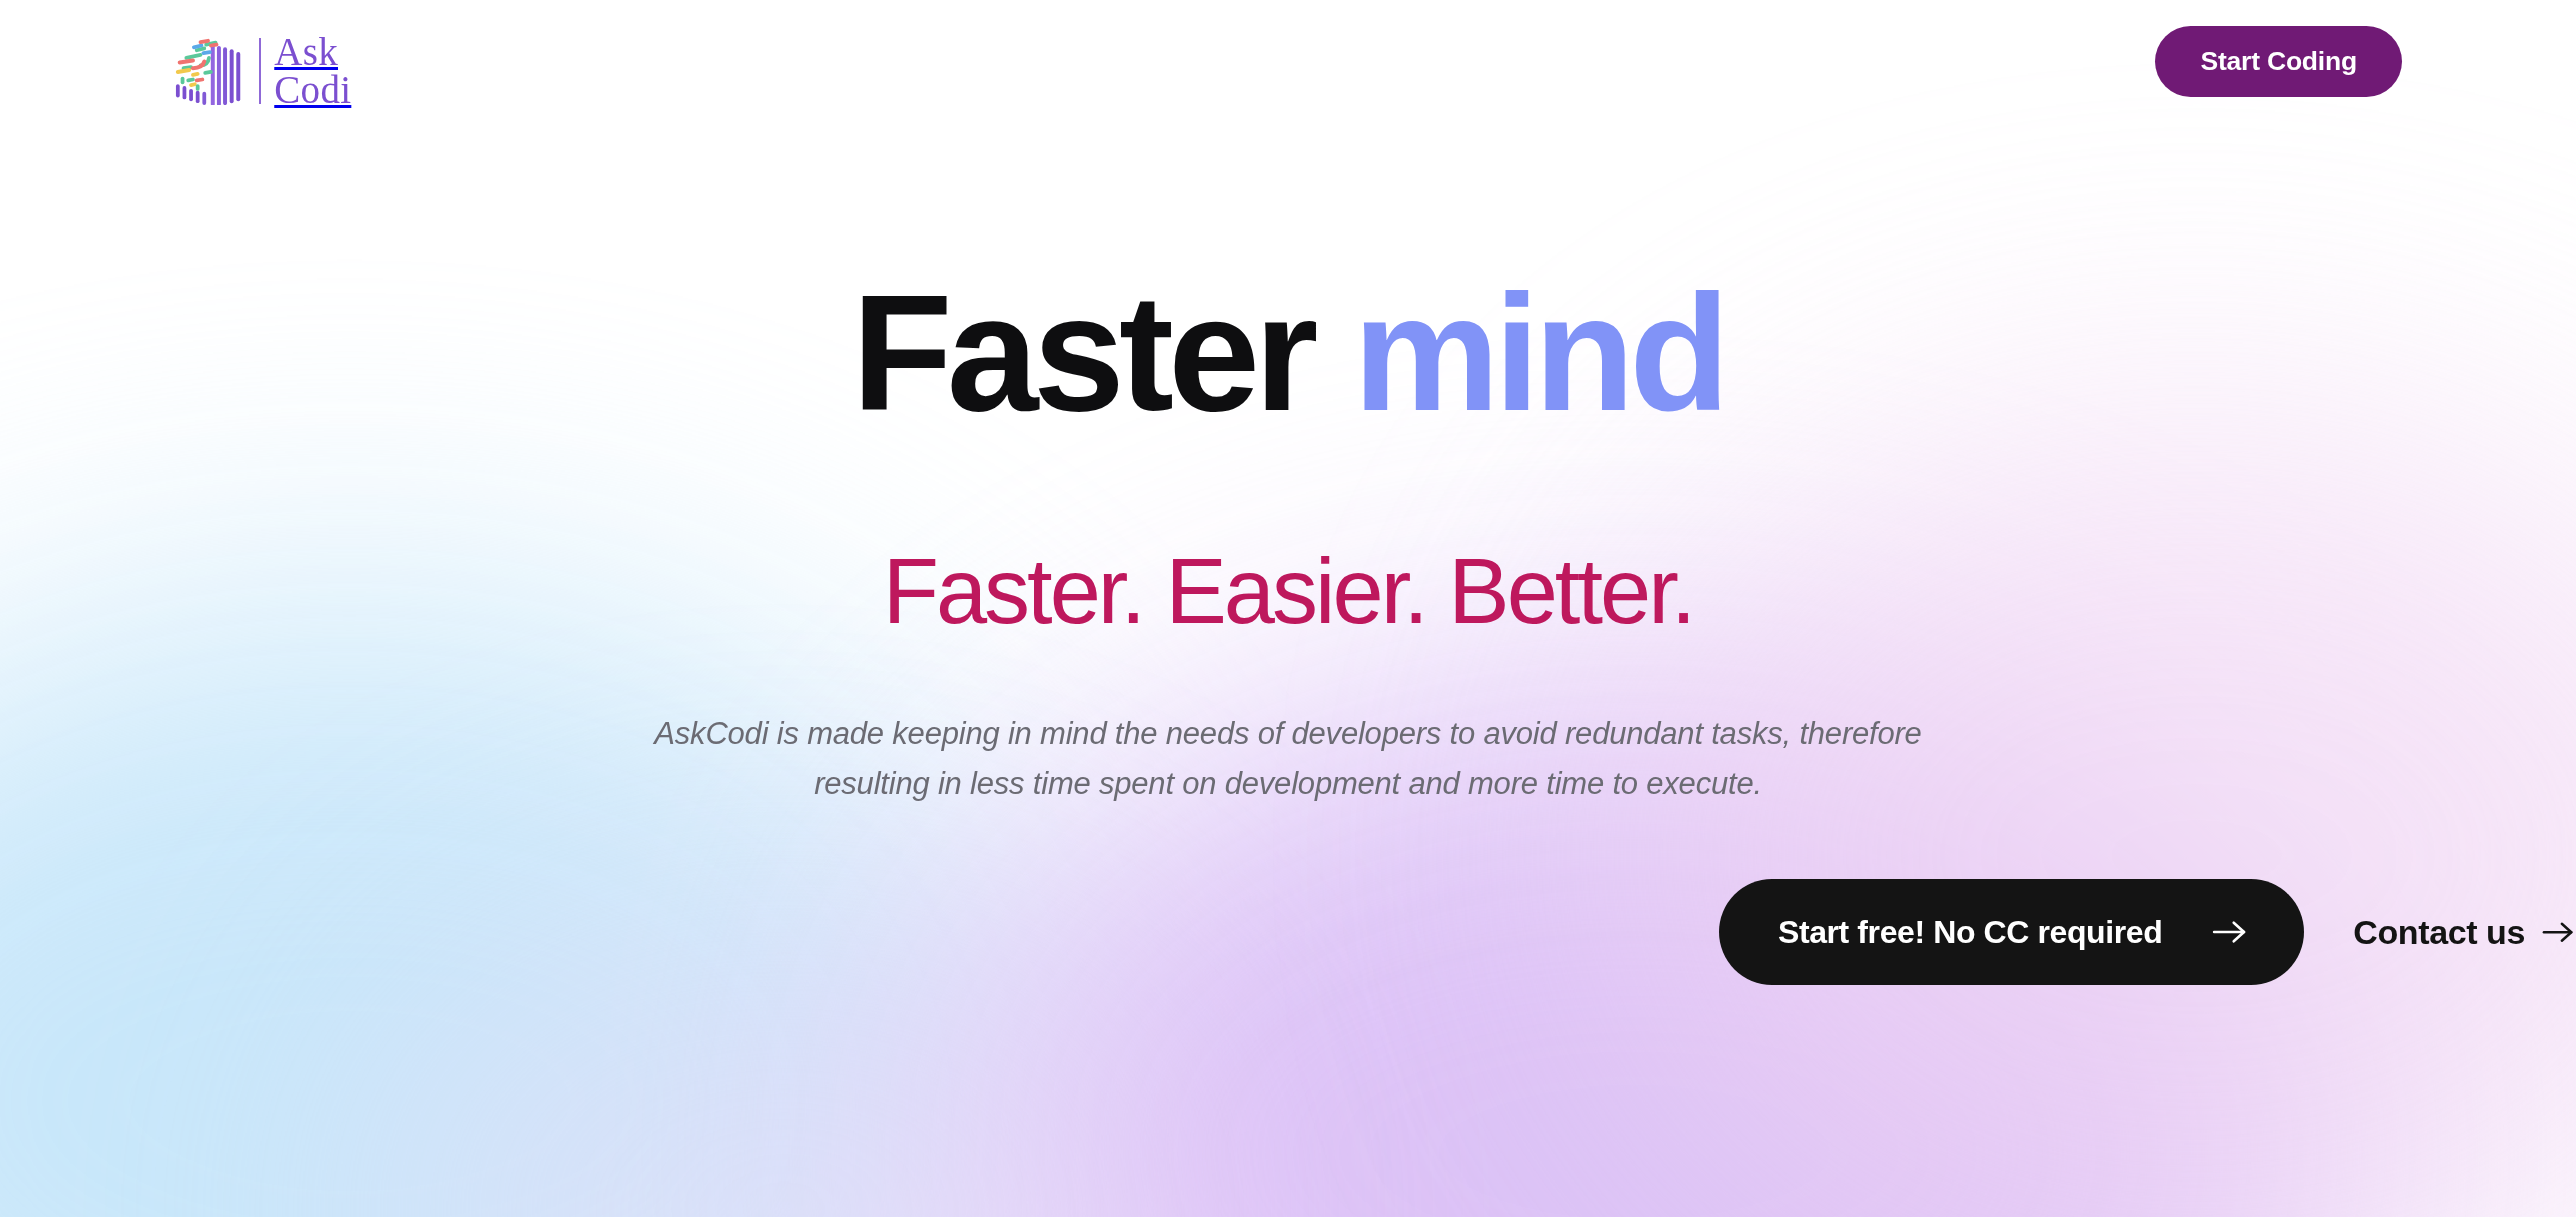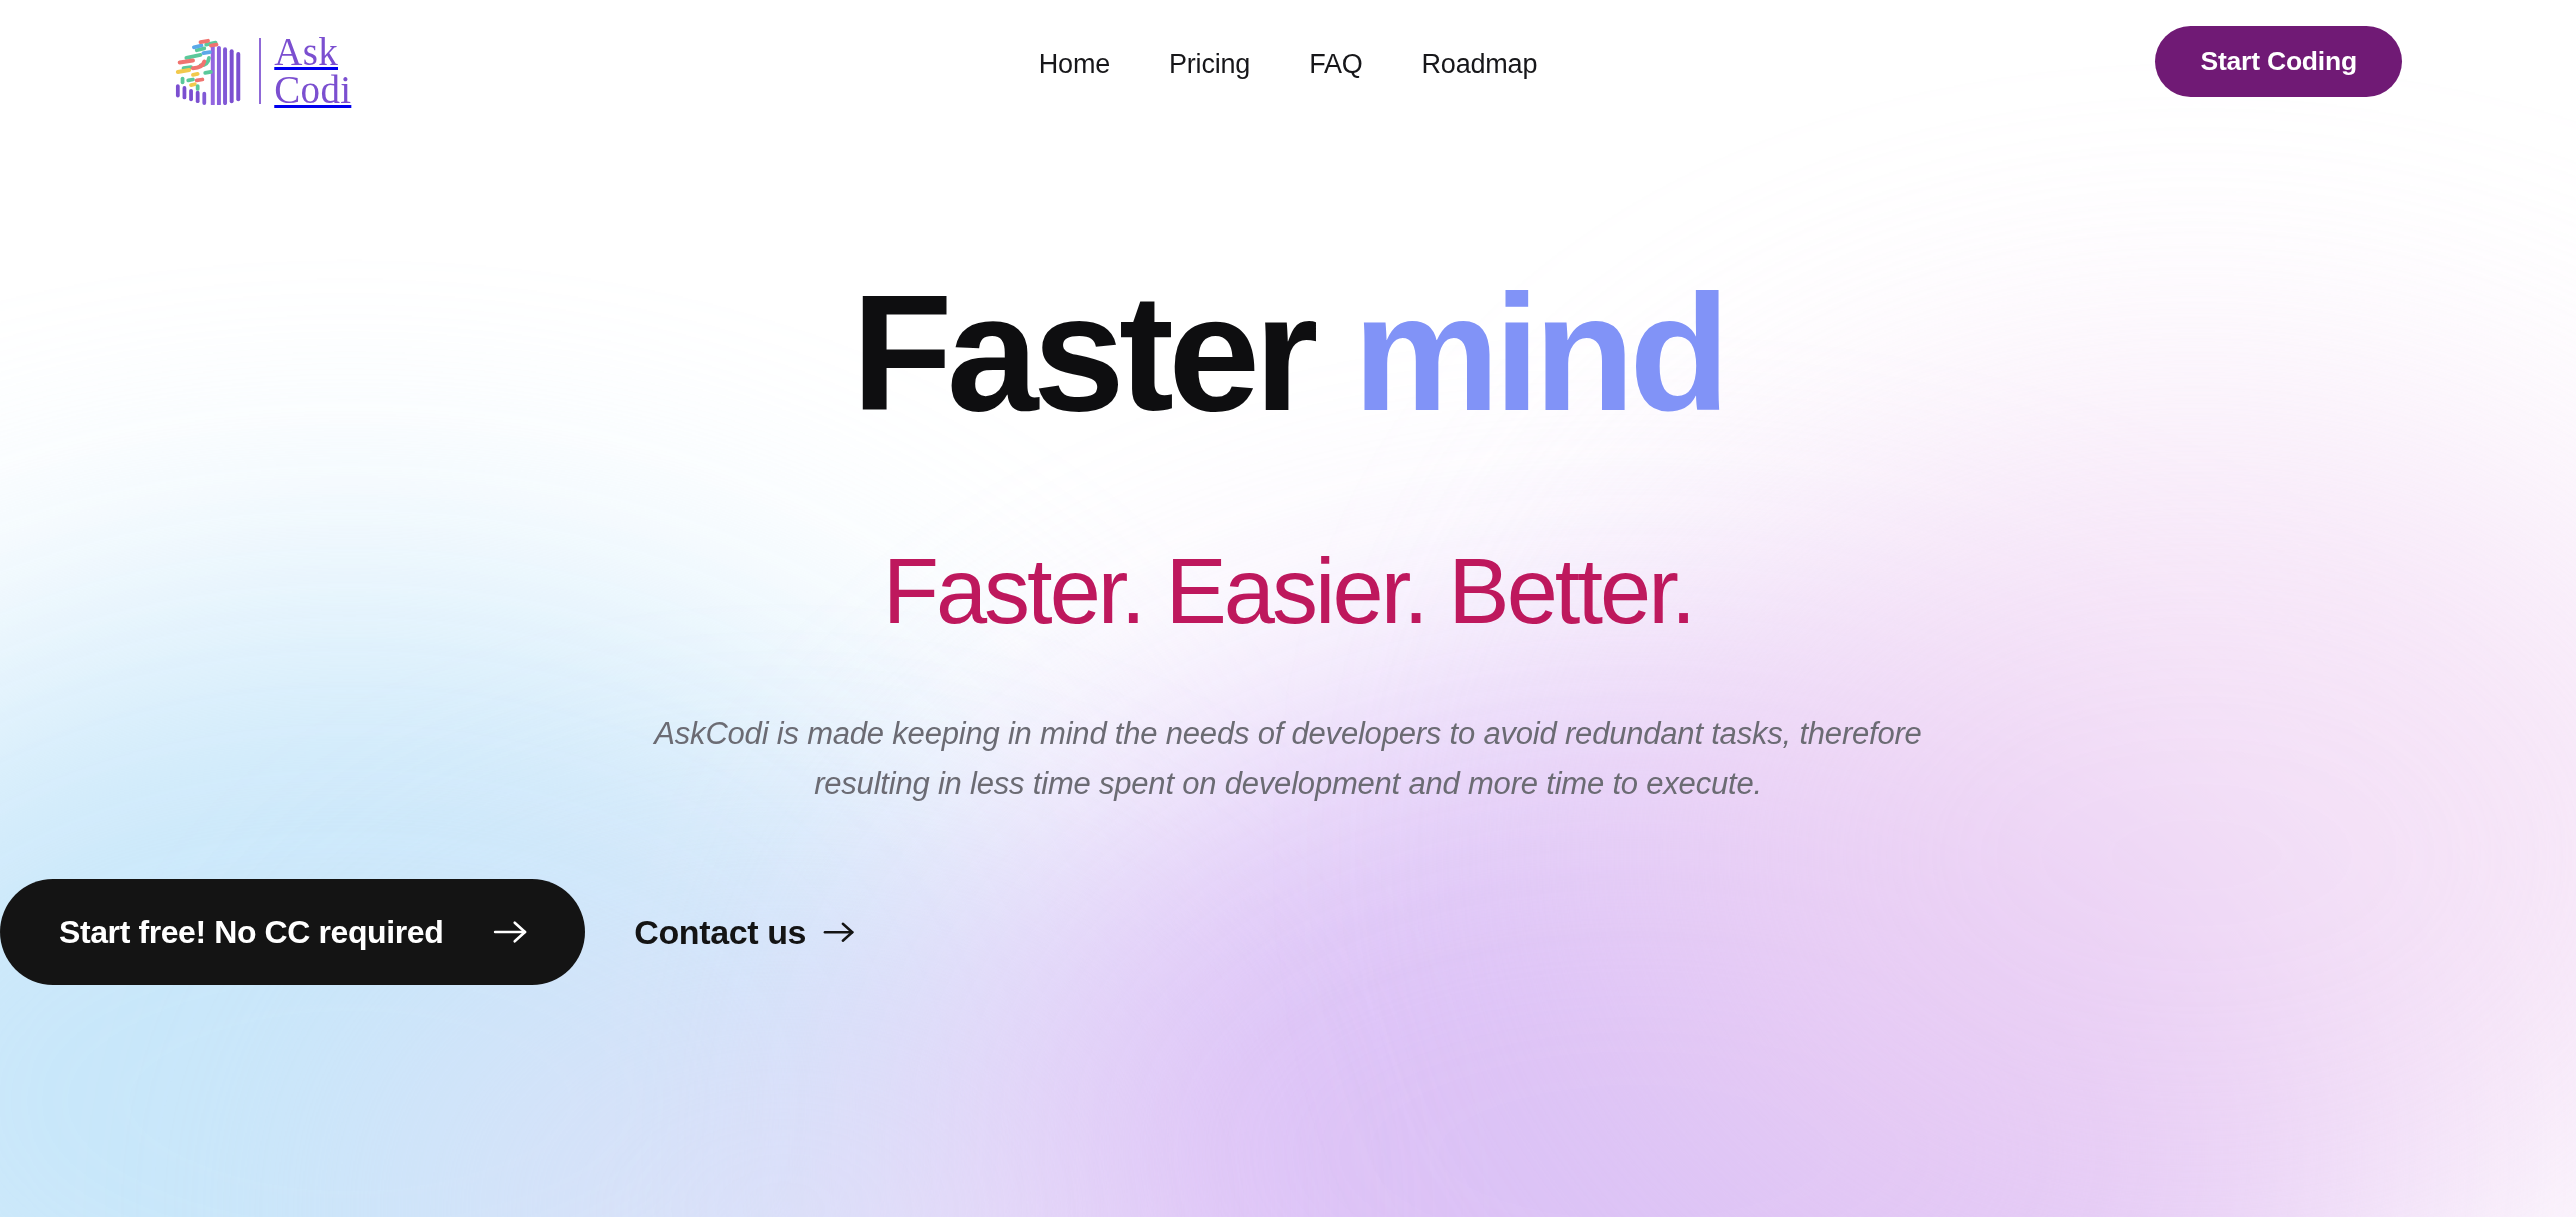--- a/index.html
+++ b/index.html
@@ -211,21 +211,21 @@
     font-style: italic;
   }
 
   #hero-actions {
     position: absolute;
     top: 879px;
     left: 0;
     width: 2576px;
     display: flex;
     align-items: center;
-    justify-content: flex-start;
+    justify-content: flex-end;
     gap: 49px;
   }
 
   #primary-cta {
     height: 106px;
     padding: 0 55px 0 59px;
     border: none;
     border-radius: 944px;
     background: #141414;
     color: #ffffff;
@@ -318,26 +318,20 @@
           </g>
         </svg>
       </span>
       <span id="logo-divider"></span>
       <span id="logo-wordmark">
         <span>Ask</span>
         <span>Codi</span>
       </span>
     </a>
 
-    <nav id="nav">
-      <a class="nav-link" href="#">Home</a>
-      <a class="nav-link" href="#">Pricing</a>
-      <a class="nav-link" href="#">FAQ</a>
-      <a class="nav-link" href="#">Roadmap</a>
-    </nav>
 
     <button id="header-cta">Start Coding</button>
   </header>
 
   <section id="hero">
 
     <h1 id="hero-headline"><span>Faster </span><span class="accent">mind</span></h1>
 
     <h2 id="hero-subheadline">Faster. Easier. Better.</h2>
 

